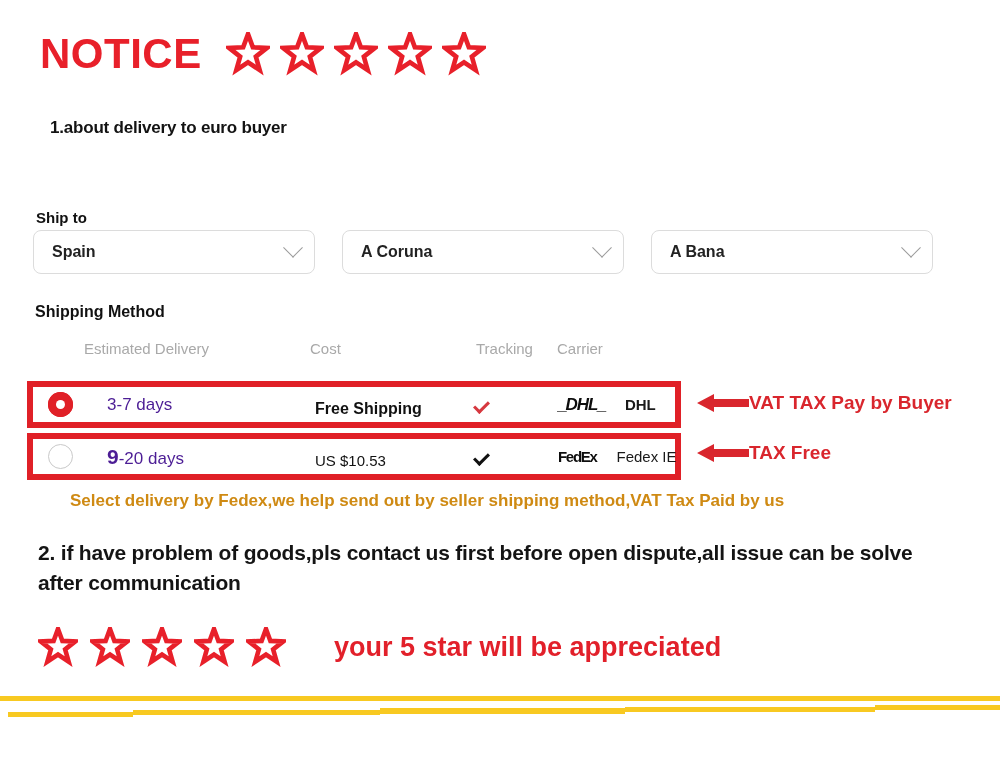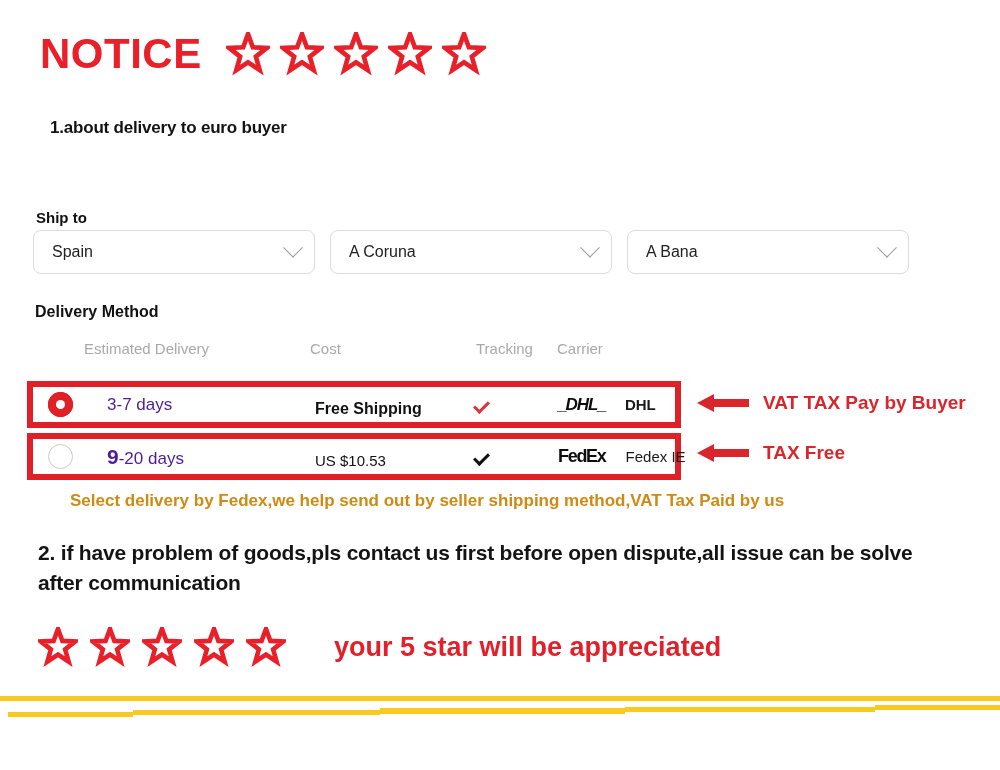--- a/index.html
+++ b/index.html
@@ -47,21 +47,21 @@
 
   
   .shipto-label {
     position: absolute;
     left: 36px;
     top: 209px;
     font-size: 15px;
     font-weight: 700;
     color: #111;
   }
-  .selects { position: absolute; left: 33px; top: 230px; display: flex; gap: 15px; }
+  .selects { position: absolute; left: 33px; top: 230px; display: flex; gap: 27px; font-weight: bold; }
   .select-box {
     width: 282px;
     height: 44px;
     border: 1px solid #dcdcdc;
     border-radius: 8px;
     background: #fff;
     display: flex;
     align-items: center;
     padding: 0 14px 0 18px;
     font-size: 16px;
@@ -160,29 +160,29 @@
     font-style: italic;
     font-weight: 700;
     font-size: 17px;
     letter-spacing: -1px;
     color: #0d0d0d;
   }
   .dhl-logo .dash { letter-spacing: -2px; }
   .fedex-logo {
     font-family: "Liberation Sans", sans-serif;
     font-weight: 700;
-    font-size: 18px;
+    font-size: 15px;
     letter-spacing: -1.3px;
     color: #0d0d0d;
   }
   .carrier-name { font-size: 15px; color: #1a1a1a; }
   .carrier-name.bold { font-weight: 700; }
 
   
-  .annot { position: absolute; display: flex; align-items: flex-end; gap: 14px; }
+  .annot { position: absolute; display: flex; align-items: flex-end; }
   #annot-1 { left: 697px; top: 392px; }
   #annot-2 { left: 697px; top: 442px; }
   .annot-text {
     font-size: 19px;
     font-weight: 700;
     color: #d9262d;
     white-space: nowrap;
   }
 
   
@@ -281,21 +281,21 @@
   <div class="select-box">
     <span class="val">A Coruna</span>
     <span class="chev"></span>
   </div>
   <div class="select-box">
     <span class="val">A Bana</span>
     <span class="chev"></span>
   </div>
 </div>
 
-<div class="ship-method-label">Delivery Method</div>
+<div class="ship-method-label">Shipping Method</div>
 
 <div class="col-headers">
   <span class="ch-delivery">Estimated Delivery</span>
   <span class="ch-cost">Cost</span>
   <span class="ch-tracking">Tracking</span>
   <span class="ch-carrier">Carrier</span>
 </div>
 
 <div class="opt-row" id="opt-row-1">
   <span class="radio on"></span>

